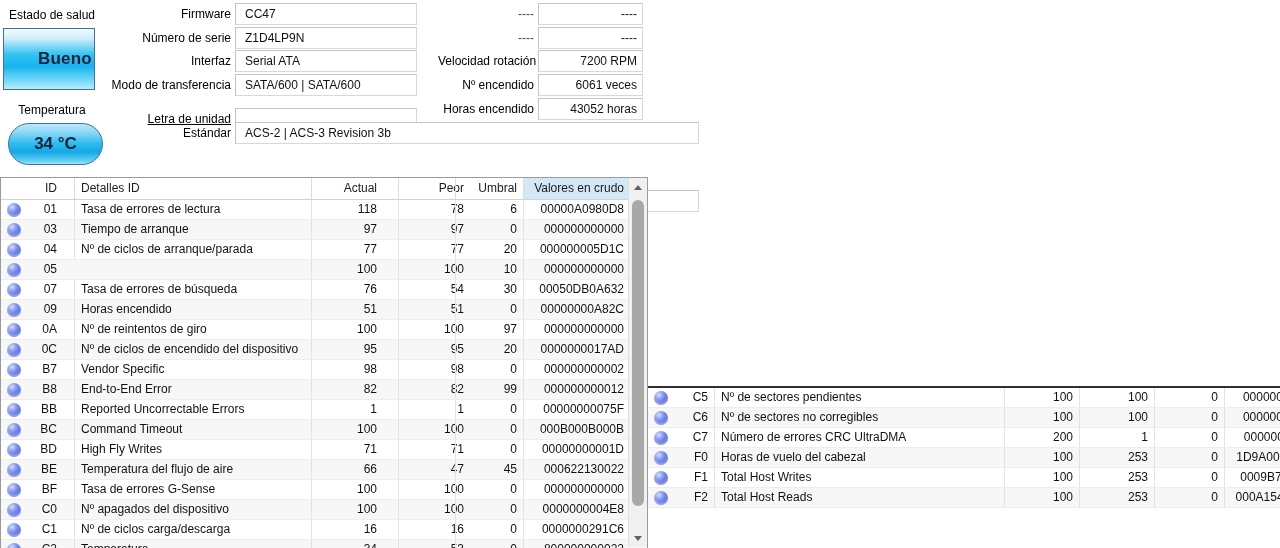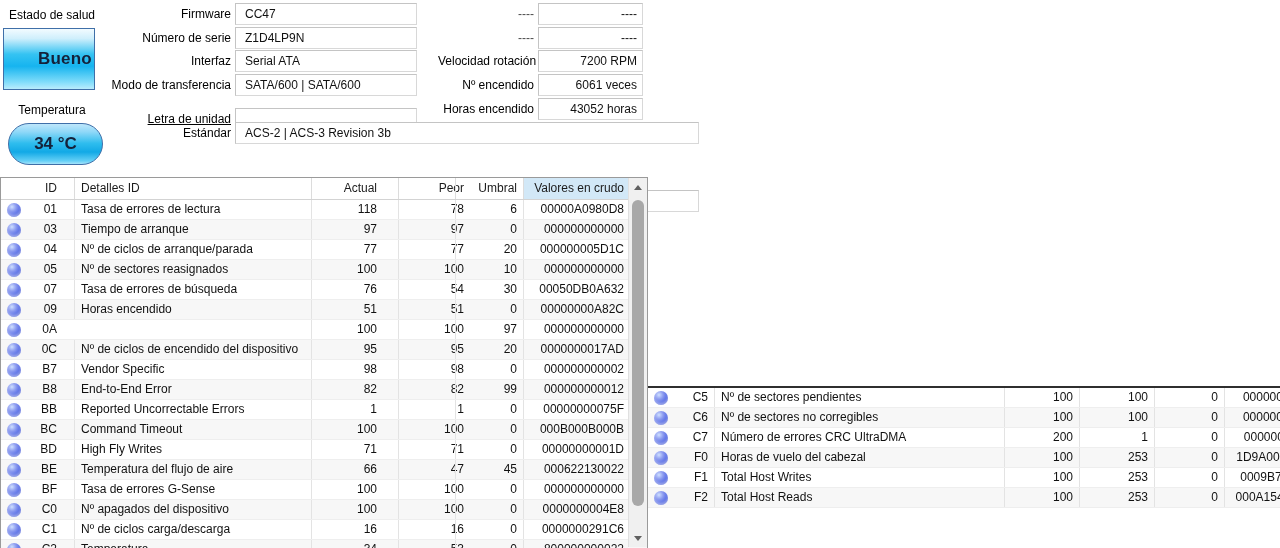--- a/index.html
+++ b/index.html
@@ -376,21 +376,20 @@
         <div class="cell c-act num sep">77</div>
         <div class="cell c-peor num sep">77</div>
         <div class="cell c-umb num sep">20</div>
         <div class="cell c-raw num sep">000000005D1C</div>
       </div>
       <div class="srow alt">
         <div class="cell c-icon">
           <span class="sphere"></span>
         </div>
         <div class="cell c-id num">05</div>
-        <div class="cell c-det sep">Nº de sectores reasignados</div>
         <div class="cell c-act num sep">100</div>
         <div class="cell c-peor num sep">100</div>
         <div class="cell c-umb num sep">10</div>
         <div class="cell c-raw num sep">000000000000</div>
       </div>
       <div class="srow">
         <div class="cell c-icon">
           <span class="sphere"></span>
         </div>
         <div class="cell c-id num">07</div>
@@ -409,20 +408,21 @@
         <div class="cell c-act num sep">51</div>
         <div class="cell c-peor num sep">51</div>
         <div class="cell c-umb num sep">0</div>
         <div class="cell c-raw num sep">00000000A82C</div>
       </div>
       <div class="srow">
         <div class="cell c-icon">
           <span class="sphere"></span>
         </div>
         <div class="cell c-id num">0A</div>
+        <div class="cell c-det sep">Nº de reintentos de giro</div>
         <div class="cell c-act num sep">100</div>
         <div class="cell c-peor num sep">100</div>
         <div class="cell c-umb num sep">97</div>
         <div class="cell c-raw num sep">000000000000</div>
       </div>
       <div class="srow alt">
         <div class="cell c-icon">
           <span class="sphere"></span>
         </div>
         <div class="cell c-id num">0C</div>

